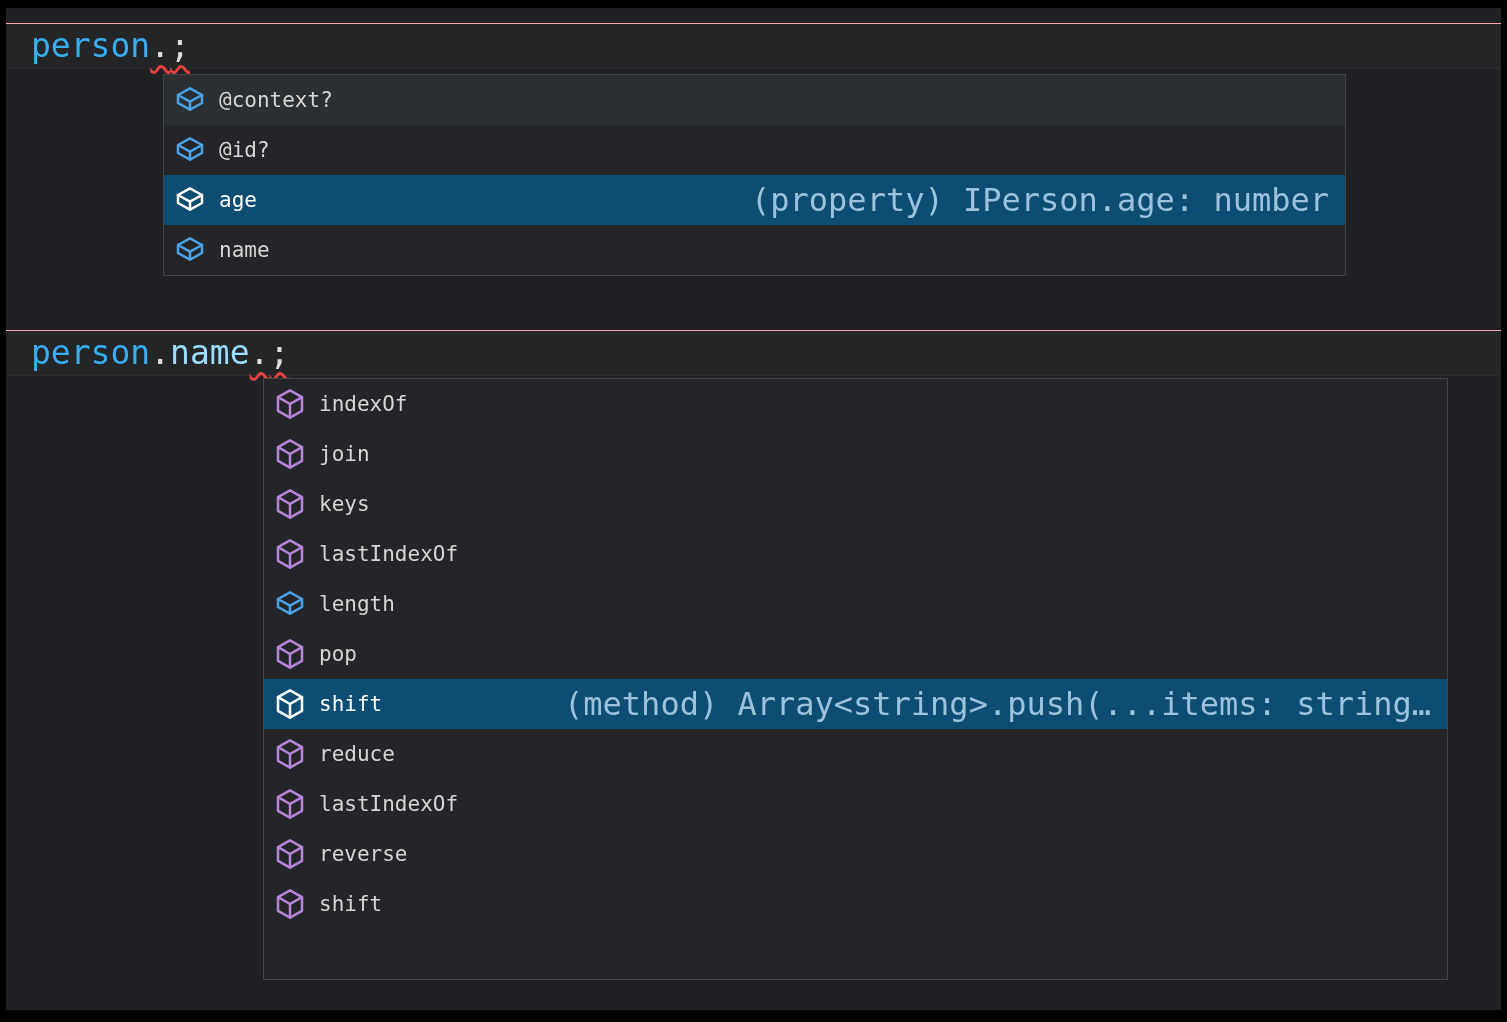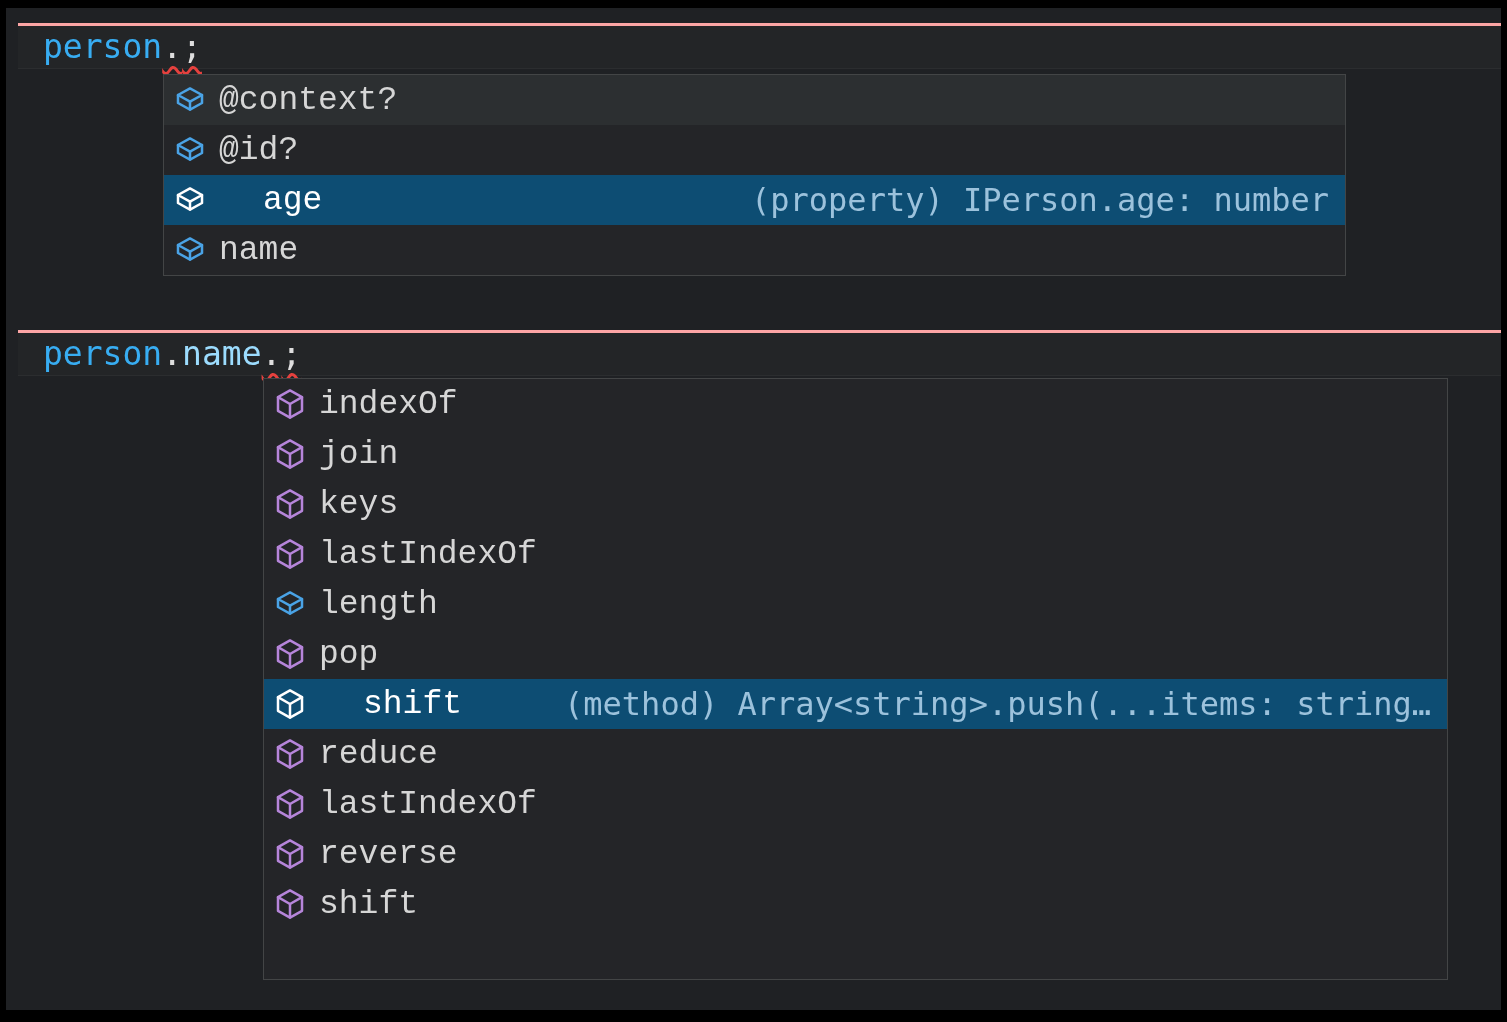--- a/index.html
+++ b/index.html
@@ -12,26 +12,26 @@
     font-family:"DejaVu Sans Mono","Liberation Mono",monospace;
   }
   .editor{
     position:relative;
     width:100%;height:100%;
     background:#1f2124;
     overflow:hidden;
   }
   
   .code-line{
-    position:absolute;left:12px;right:0;height:46px;
+    position:absolute;left:0;right:0;height:46px;
     display:flex;align-items:center;
     padding-left:25px;
     font-size:33px;line-height:46px;
     background:#232527;
-    border-top:3px solid #fca5a5;
+    border-top:1px solid #fca5a5;
     border-bottom:1px solid #2b2d2f;
     box-sizing:border-box;
     white-space:pre;
   }
   #line1{top:15px;}
   #line2{top:322px;}
   .tok{display:inline-block;}
   .tok.variable{color:#38adf2;}
   .tok.property{color:#9cdcfe;}
   .tok.punctuation{color:#dedede;}
@@ -51,33 +51,33 @@
   #suggest1{left:157px;top:66px;width:1183px;height:202px;}
   #suggest2{left:257px;top:370px;width:1185px;height:602px;}
   .row{
     display:flex;align-items:center;
     height:50px;
     padding:0 16px 0 10px;
     box-sizing:border-box;
     white-space:pre;
   }
   .row.hover{background:#2c2f31;}
-  .row.selected{background:#0d4d73;gap:44px;}
+  .row.selected{background:#0d4d73;}
   .icon{
     width:32px;height:32px;flex:none;
     margin-right:13px;
     display:inline-flex;align-items:center;justify-content:center;
   }
   .icon svg{width:32px;height:32px;display:block;}
   .icon path{fill:none;stroke:currentColor;stroke-width:1.25;stroke-linejoin:round;stroke-linecap:round;}
   .icon.field{color:#4aa3e6;}
   .icon.method{color:#b685da;}
   .row.selected .icon{color:#ffffff;}
   .label{
-    font-size:33px;color:#d6d6d6;font-family:Liberation Mono, monospace;
+    font-size:21px;color:#d6d6d6;
   }
   .row.selected .label{color:#ffffff;}
   .detail{
     margin-left:auto;
     font-size:32px;
     color:#9cc2dc;
     overflow:hidden;
   }
 </style>
 </head>

